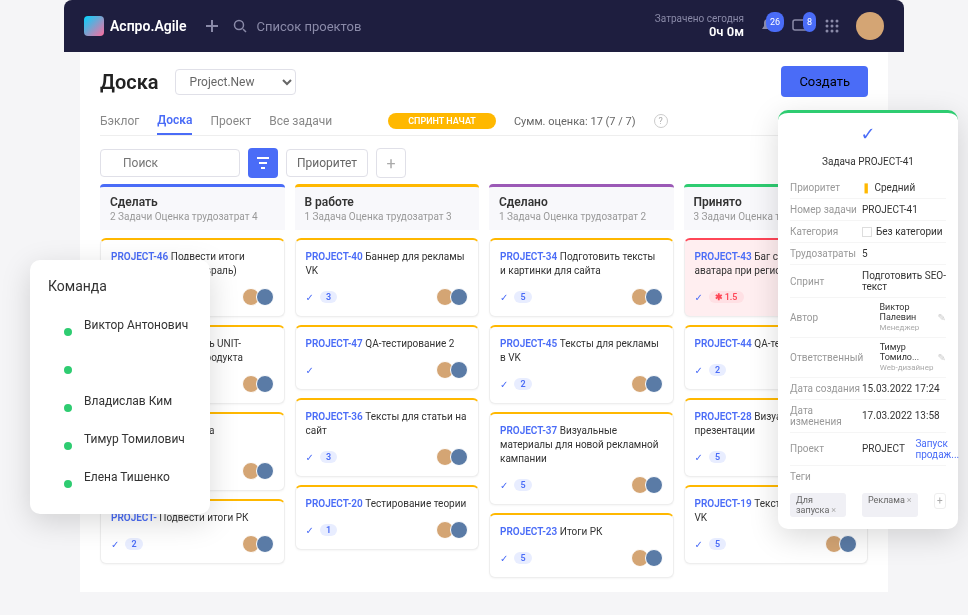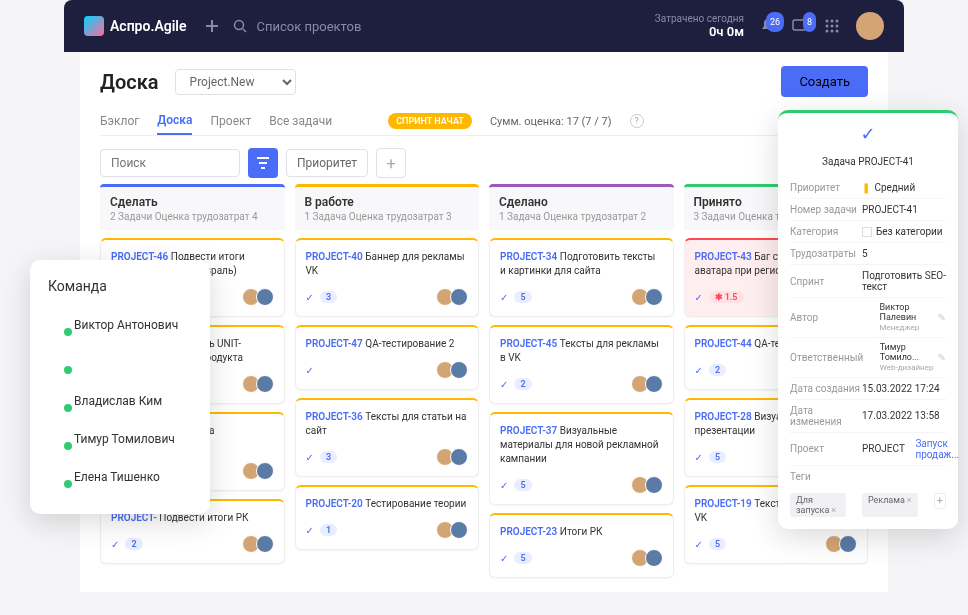--- a/index.html
+++ b/index.html
@@ -18,25 +18,25 @@
 .avatar{width:28px;height:28px;border-radius:50%;background:#d4a574}
 .main{background:#fff;margin:0 80px;padding:14px 20px;min-height:500px}
 .page-head{display:flex;align-items:center;justify-content:space-between}
 .ph-left{display:flex;align-items:center;gap:16px}
 .ph-title{font-size:20px;font-weight:600;color:#222}
 .ph-select{border:1px solid #e0e0e8;border-radius:4px;padding:4px 24px 4px 10px;font-size:12px;color:#666;background:#fff}
 .btn-create{background:#4a6cf7;color:#000000;border:none;padding:8px 18px;border-radius:4px;font-size:13px;cursor:pointer}
 .tabs{display:flex;gap:18px;margin-top:10px;border-bottom:1px solid #eee;font-size:12px;color:#888;align-items:center}
 .tab{padding:6px 0;cursor:pointer}
 .tab.active{color:#4a6cf7;border-bottom:2px solid #4a6cf7;font-weight:600}
-.sprint-badge{background:#ffb800;color:#fff;font-size:9px;padding:3px 8px;border-radius:10px;font-weight:600}
+.sprint-badge{background:#ffb800;color:#fff;font-size:9px;padding:3px 20px;border-radius:10px;font-weight:600}
 .estimate{font-size:11px;color:#666}
 .help-icon{width:14px;height:14px;border:1px solid #ccc;border-radius:50%;font-size:9px;display:inline-flex;align-items:center;justify-content:center;color:#aaa}
 .filters{display:flex;gap:8px;margin-top:12px;align-items:center}
-.search-input{border:1px solid #e0e0e8;border-radius:4px;padding:6px 10px;font-size:12px;width:140px}
+.search-input{border:1px solid #e0e0e8;border-radius:4px;padding:6px 22px;font-size:12px;width:140px}
 .filter-btn{background:#4a6cf7;color:#fff;border:none;width:30px;height:30px;border-radius:4px;cursor:pointer;display:flex;align-items:center;justify-content:center}
 .priority-sel{border:1px solid #e0e0e8;border-radius:4px;padding:6px 10px;font-size:12px;color:#666}
 .add-col{border:1px solid #e0e0e8;width:30px;height:30px;border-radius:4px;color:#aaa;display:flex;align-items:center;justify-content:center;cursor:pointer}
 .board{display:flex;gap:10px;margin-top:6px}
 .col{flex:1;min-width:0}
 .col-head{border-top:3px solid;background:#f8f8fb;padding:8px 10px;border-radius:4px 4px 0 0}
 .col-head.c1{border-color:#4a6cf7}
 .col-head.c2{border-color:#ffb800}
 .col-head.c3{border-color:#9b59b6}
 .col-head.c4{border-color:#2ecc71}
@@ -51,21 +51,21 @@
 .cf-left{display:flex;align-items:center;gap:6px;font-size:10px;color:#4a6cf7}
 .cf-badge{background:#e8edff;color:#4a6cf7;font-size:9px;padding:1px 6px;border-radius:8px;font-weight:600}
 .cf-badge.red{background:#ffe0e4;color:#ff4757}
 .avatars{display:flex}
 .av{width:18px;height:18px;border-radius:50%;border:1px solid #fff;margin-left:-4px}
 .av:first-child{margin-left:0}
 .av.a1{background:#d4a574}.av.a2{background:#5a7ba6}
 
 .team-panel{position:absolute;left:30px;top:260px;background:#fff;border-radius:10px;box-shadow:0 8px 30px rgba(0,0,0,0.15);padding:18px;width:180px;z-index:10}
 .team-title{font-size:14px;color:#333;margin-bottom:12px}
-.team-member{display:flex;align-items:center;padding:6px 0;font-size:12px;color:#333;position:relative}
+.team-member{display:flex;align-items:center;gap:10px;padding:6px 0;font-size:12px;color:#333;position:relative}
 .tm-av{width:26px;height:26px;border-radius:50%;position:relative}
 .tm-av::after{content:'';position:absolute;bottom:0;right:0;width:8px;height:8px;background:#2ecc71;border:2px solid #fff;border-radius:50%}
 
 .detail-panel{position:absolute;right:10px;top:110px;background:#fff;border-radius:10px;box-shadow:0 8px 30px rgba(0,0,0,0.15);width:180px;z-index:10;font-size:10px}
 .dp-head{border-top:3px solid #2ecc71;text-align:center;padding:10px;border-radius:10px 10px 0 0}
 .dp-check{color:#4a6cf7;font-size:18px}
 .dp-title{font-size:10px;color:#333;margin-top:12px}
 .dp-body{padding:0 12px 12px}
 .dp-row{display:flex;padding:5px 0;border-bottom:1px solid #f5f5f5;align-items:center}
 .dp-label{color:#999;width:72px;flex-shrink:0}

